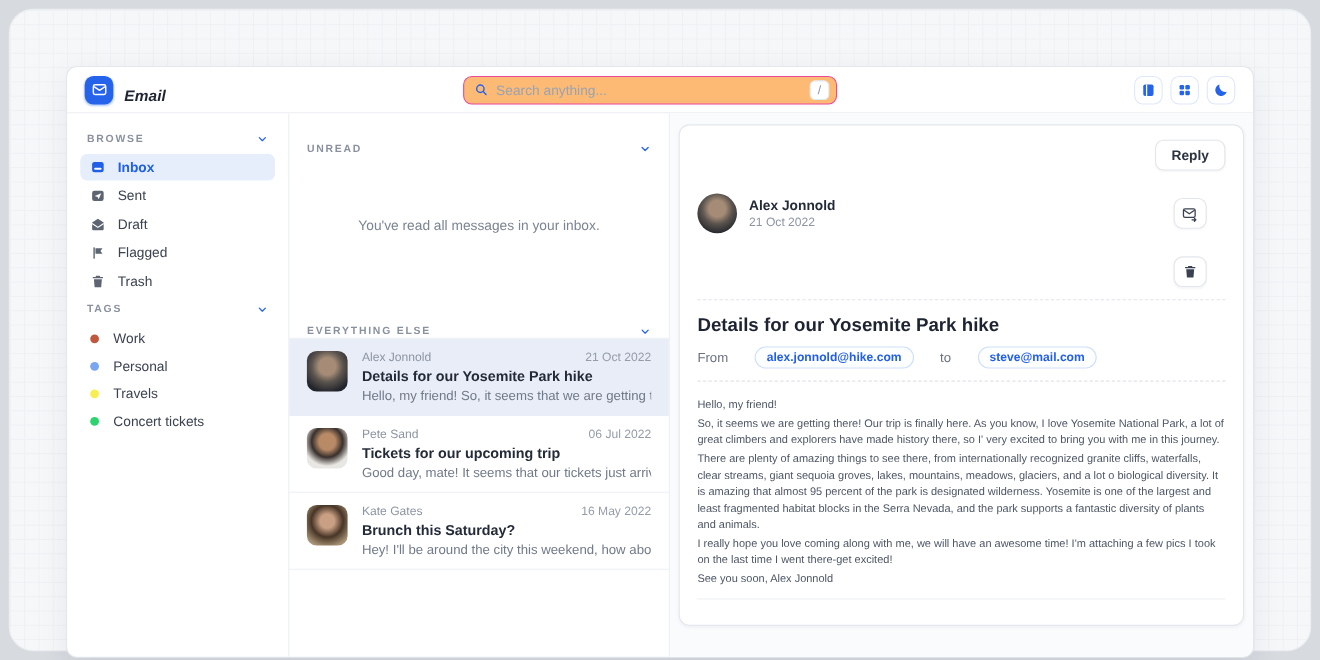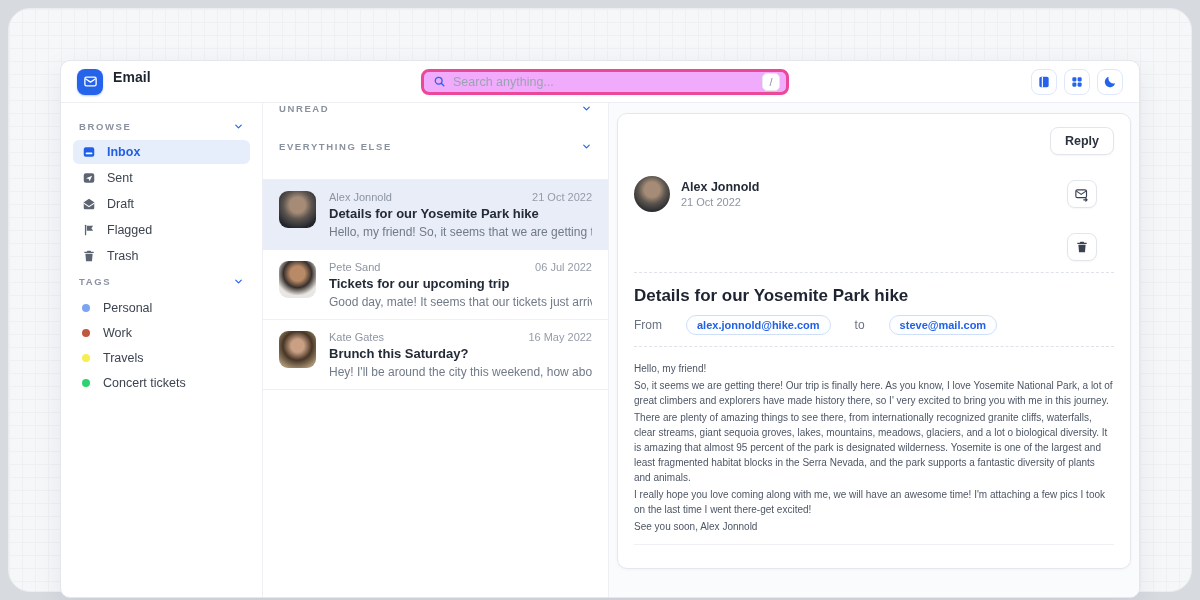--- a/index.html
+++ b/index.html
@@ -20,44 +20,44 @@
     border:1px solid #ecedf1;
   }
   .window {
     position:absolute; left:60px; top:60px; width:1080px; height:538px;
     background:#fff; border:1px solid #e4e7ec; border-radius:10px;
     box-shadow:0 8px 28px rgba(25,35,55,.07);
     display:flex; flex-direction:column; overflow:hidden;
   }
   
   .app-header { height:42px; flex:0 0 42px; border-bottom:1px solid #edeff3; display:flex; align-items:center; padding:0 16px; }
-  .logo-wrap { display:flex; align-items:flex-start; gap:10px; width:344px; }
+  .logo-wrap { display:flex; align-items:flex-end; gap:10px; width:344px;font-style:italic; }
   .logo-badge { width:26px; height:26px; border-radius:8px; background:#2563eb; display:flex; align-items:center; justify-content:center; box-shadow:0 1px 2px rgba(37,99,235,.35); }
   .logo-title { font-size:14px; font-weight:700; color:#1e2430; letter-spacing:.1px; }
-  .searchbar { width:368px; height:26px; border:3px solid #ec4899; border-radius:8px; background:#f0abfc; display:flex; align-items:center; padding:0 6px 0 9px; gap:7px; box-shadow:0 1px 2px rgba(16,24,40,.03); }
+  .searchbar { width:340px; height:26px; border:1px solid #ec4899; border-radius:8px; background:#fdba74; display:flex; align-items:center; padding:0 6px 0 9px; gap:7px; box-shadow:0 1px 2px rgba(16,24,40,.03); }
   .searchbar input { flex:1; border:none; outline:none; font-family:inherit; font-size:12.5px; color:#3c4452; background:transparent; }
   .searchbar input::placeholder { color:#9aa3b1; }
   .kbd { min-width:18px; height:18px; border:1px solid #e5e8ed; border-radius:5px; color:#8a92a0; font-size:11px; display:flex; align-items:center; justify-content:center; padding:0 4px; background:#fff; }
   .header-actions { margin-left:auto; display:flex; gap:7px; }
   .hbtn { width:26px; height:26px; border:1px solid #dee7fb; background:#fff; border-radius:8px; display:flex; align-items:center; justify-content:center; color:#2563eb; cursor:pointer; }
   
   .main { flex:1; display:flex; min-height:0; }
   .sidebar { width:202px; flex:0 0 202px; border-right:1px solid #edeff3; padding:12px 12px 14px; }
   .sec-label { display:flex; align-items:center; justify-content:space-between; padding:6px 6px 8px; }
   .sec-label span { font-size:9.5px; font-weight:700; letter-spacing:1.6px; color:#8a919e; }
   .nav-item { height:24px; margin-bottom:2px; display:flex; align-items:center; gap:11px; padding:0 9px; border-radius:6px; font-size:12.5px; color:#3c4350; cursor:pointer; }
   .nav-item .nicon { color:#5d6573; display:flex; }
   .nav-item.selected { background:#e6eefc; color:#2160e6; font-weight:600; }
   .nav-item.selected .nicon { color:#2160e6; }
   .tags-label { margin-top:0; }
   .tag-item { height:25px; display:flex; align-items:center; gap:13px; padding:0 9px; font-size:12.5px; color:#3c4350; cursor:pointer; }
   .dot { width:8px; height:8px; border-radius:50%; flex:0 0 8px; }
   
   .list-col { width:346px; flex:0 0 346px; border-right:1px solid #edeff3; display:flex; flex-direction:column; }
-  .col-header { height:38px; flex:0 0 38px; padding:0 16px; display:flex; align-items:flex-start; justify-content:space-between; }
+  .col-header { height:38px; flex:0 0 38px; padding:0 16px; display:flex; align-items:flex-end; justify-content:space-between; }
   .col-header span { font-size:9.5px; font-weight:700; letter-spacing:1.6px; color:#8a919e; }
   .empty-state { height:128px; flex:0 0 128px; display:flex; align-items:center; justify-content:center; color:#7b8492; font-size:12.5px; }
   .mail-list { border-top:1px solid #eef1f4; }
   .mail-item { height:70px; padding:11px 16px 0; border-bottom:1px solid #eef1f4; display:flex; gap:13px; cursor:pointer; }
   .mail-item.selected { background:#e8edf8; border-bottom-color:#e8edf8; }
   .mail-avatar { width:37px; height:37px; border-radius:9px; flex:0 0 37px; }
   .mail-body { flex:1; min-width:0; }
   .mail-row1 { display:flex; justify-content:space-between; align-items:baseline; }
   .mail-sender { font-size:11px; color:#8d95a2; }
   .mail-date { font-size:11px; color:#959ca8; }
@@ -200,46 +200,47 @@
       <div class="sec-label tags-label">
         <span>TAGS</span>
         <span>
           <svg width="11" height="11" viewBox="0 0 24 24" fill="none" stroke="#2563eb" stroke-width="2.6" stroke-linecap="round" stroke-linejoin="round">
               <path d="M6 9l6 6 6-6"></path>
             </svg>
         </span>
       </div>
 
       <div class="tag-item">
+        <span class="dot" style="background: rgb(191, 88, 60);"></span>
+        <span>Work</span>
+      </div>
+      <div class="tag-item">
         <span class="dot" style="background: rgb(122, 165, 241);"></span>
         <span>Personal</span>
-      </div>
-      <div class="tag-item">
-        <span class="dot" style="background: rgb(191, 88, 60);"></span>
-        <span>Work</span>
       </div>
       <div class="tag-item">
         <span class="dot" style="background: rgb(248, 238, 82);"></span>
         <span>Travels</span>
       </div>
       <div class="tag-item">
         <span class="dot" style="background: rgb(45, 211, 111);"></span>
         <span>Concert tickets</span>
       </div>
     </div>
 
     <div class="list-col">
       <div class="col-header">
         <span>UNREAD</span>
         <span>
           <svg width="11" height="11" viewBox="0 0 24 24" fill="none" stroke="#2563eb" stroke-width="2.6" stroke-linecap="round" stroke-linejoin="round">
               <path d="M6 9l6 6 6-6"></path>
             </svg>
         </span>
       </div>
+      <div class="empty-state">You've read all messages in your inbox.</div>
 
       <div class="col-header">
         <span>EVERYTHING ELSE</span>
         <span>
           <svg width="11" height="11" viewBox="0 0 24 24" fill="none" stroke="#2563eb" stroke-width="2.6" stroke-linecap="round" stroke-linejoin="round">
               <path d="M6 9l6 6 6-6"></path>
             </svg>
         </span>
       </div>
 

